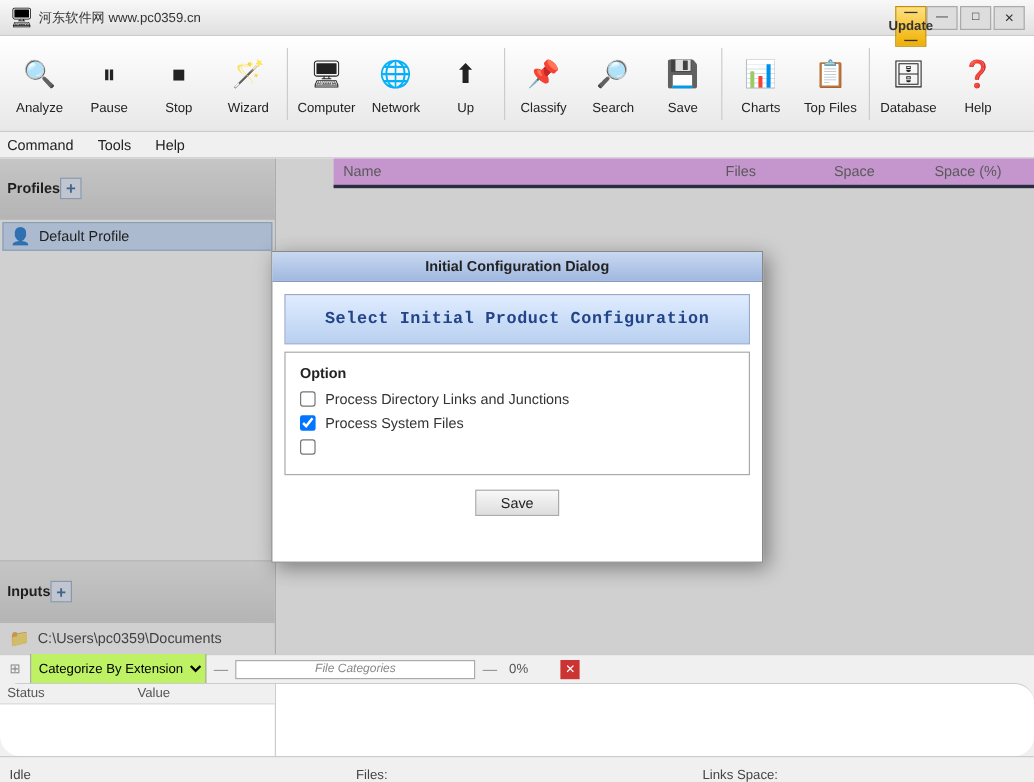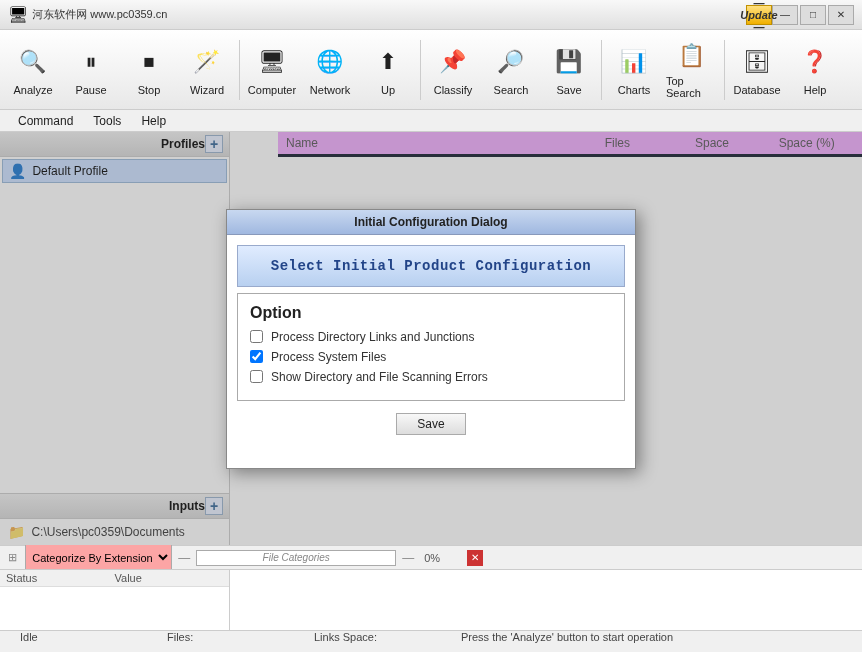--- a/index.html
+++ b/index.html
@@ -36,26 +36,25 @@
       color: #333;
     }
 
     
     #update-btn {
       position: absolute;
       right: 90px;
       top: 5px;
       background: linear-gradient(to bottom, #ffe080, #f0b000);
       border: 1px solid #c09000;
-      padding: 2px 8px;
+      padding: 16px 8px;
       font-size: 11px;
       cursor: pointer;
       color: #333;
       font-weight: bold;
-      font-style: italic;
     }
 
     
     #toolbar {
       background: linear-gradient(to bottom, #ffffff, #e8e8e8);
       border-bottom: 1px solid #ccc;
       display: flex;
       align-items: center;
       padding: 4px 4px;
       height: 80px;
@@ -84,21 +83,21 @@
       width: 1px; height: 60px;
       background: #ccc;
       margin: 0 3px;
     }
 
     
     #menubar {
       background: #f0f0f0;
       border-bottom: 1px solid #ccc;
       display: flex;
-      padding: 2px 12px;
+      padding: 2px 0;
       height: 22px;
       align-items: center;
       gap: 8px;
     }
     .menu-item {
       font-size: 12px;
       cursor: pointer;
       padding: 1px 6px;
       color: #222;
     }
@@ -108,24 +107,24 @@
       width: 230px;
       border-right: 1px solid #ccc;
       display: flex;
       flex-direction: column;
       background: #fff;
       min-height: 0;
     }
     .panel-header {
       background: linear-gradient(to bottom, #f0f0f0, #d8d8d8);
       border-bottom: 1px solid #ccc;
-      padding: 3px 6px;
-      display: flex;
-      align-items: center;
-      justify-content: flex-end;
+      padding: 16px 6px;
+      display: flex;
+      align-items: center;
+      justify-content: flex-start;
       font-weight: bold;
       font-size: 12px;
     }
     .panel-add-btn {
       width: 18px; height: 18px;
       background: #e8f0ff;
       border: 1px solid #99b0cc;
       cursor: pointer;
       display: flex; align-items: center; justify-content: center;
       font-size: 14px; color: #336699;
@@ -192,21 +191,21 @@
       height: 24px;
       display: flex;
       align-items: center;
       padding: 0 4px;
       gap: 4px;
     }
     .categorize-select {
       height: 33px;
       font-size: 11px;
       border: 1px solid #aaa;
-      background: #fca5a5;
+      background: #bef264;
       padding: 0 2px;
     }
     .dash-separator { color: #888; font-size: 12px; margin: 0 2px; }
     .file-categories-bar {
       flex: 1;
       height: 16px;
       background: #fff;
       border: 1px solid #aaa;
       display: flex;
       align-items: center;
@@ -232,33 +231,34 @@
       display: flex; align-items: center; justify-content: center;
       font-size: 10px;
     }
 
     
     #statusbar {
       background: #f0f0f0;
       border-top: 1px solid #ccc;
       height: 22px;
       display: flex;
-      align-items: flex-start;
-      padding: 0 20px;
+      align-items: flex-end;
+      padding: 0 8px;
       gap: 20px;
       font-size: 11px;
       color: #444;
     }
     #statusbar .status-section { flex: 1; }
 
     
     #lower-panel {
       display: flex;
       border-top: 1px solid #ccc;
       background: #fff;
+      border-radius: 17px;
     }
     #status-panel {
       width: 230px;
       border-right: 1px solid #ccc;
       min-height: 60px;
     }
     .status-header-row {
       display: flex;
       background: #f0f0f0;
       border-bottom: 1px solid #ddd;
@@ -309,21 +309,21 @@
       letter-spacing: 0.5px;
     }
     #dialog-options-box {
       margin: 0 10px;
       border: 1px solid #aaa;
       padding: 10px 12px;
       background: #fff;
     }
     #dialog-options-box .option-title {
       font-weight: bold;
-      font-size: 16px;
+      font-size: 12px;
       margin-bottom: 8px;
       color: #222;
     }
     .option-row {
       display: flex;
       align-items: center;
       gap: 8px;
       margin-bottom: 6px;
       font-size: 12px;
       color: #333;
@@ -405,21 +405,21 @@
       <div class="toolbar-icon">💾</div>
       <span>Save</span>
     </div>
     <div class="toolbar-separator"></div>
     <div class="toolbar-btn">
       <div class="toolbar-icon">📊</div>
       <span>Charts</span>
     </div>
     <div class="toolbar-btn">
       <div class="toolbar-icon">📋</div>
-      <span>Top Search</span>
+      <span>Top Files</span>
     </div>
     <div class="toolbar-separator"></div>
     <div class="toolbar-btn">
       <div class="toolbar-icon">🗄</div>
       <span>Database</span>
     </div>
     <div class="toolbar-btn">
       <div class="toolbar-icon">❓</div>
       <span>Help</span>
     </div>
@@ -485,21 +485,20 @@
           <div class="option-row">
             <input type="checkbox" id="opt2" style="">
             <label for="opt2">Process Directory Links and Junctions</label>
           </div>
           <div class="option-row">
             <input type="checkbox" id="opt1" checked="" style="">
             <label for="opt1">Process System Files</label>
           </div>
           <div class="option-row">
             <input type="checkbox" id="opt3" style="">
-            <label for="opt3">Show Directory and File Scanning Errors</label>
           </div>
         </div>
         <div id="dialog-footer">
           <button id="save-btn">Save</button>
         </div>
       </div>
     </div>
 
   </div>
 
@@ -521,16 +520,15 @@
         <span class="status-col">Status</span>
         <span class="status-col">Value</span>
       </div>
     </div>
   </div>
 
   <div id="statusbar">
     <span class="status-section">Idle</span>
     <span class="status-section">Files:</span>
     <span class="status-section">Links Space:</span>
-    <span class="status-section" style="flex:3;">Press the 'Analyze' button to start operation</span>
   </div>
 
 </div>
 
 </body></html>

